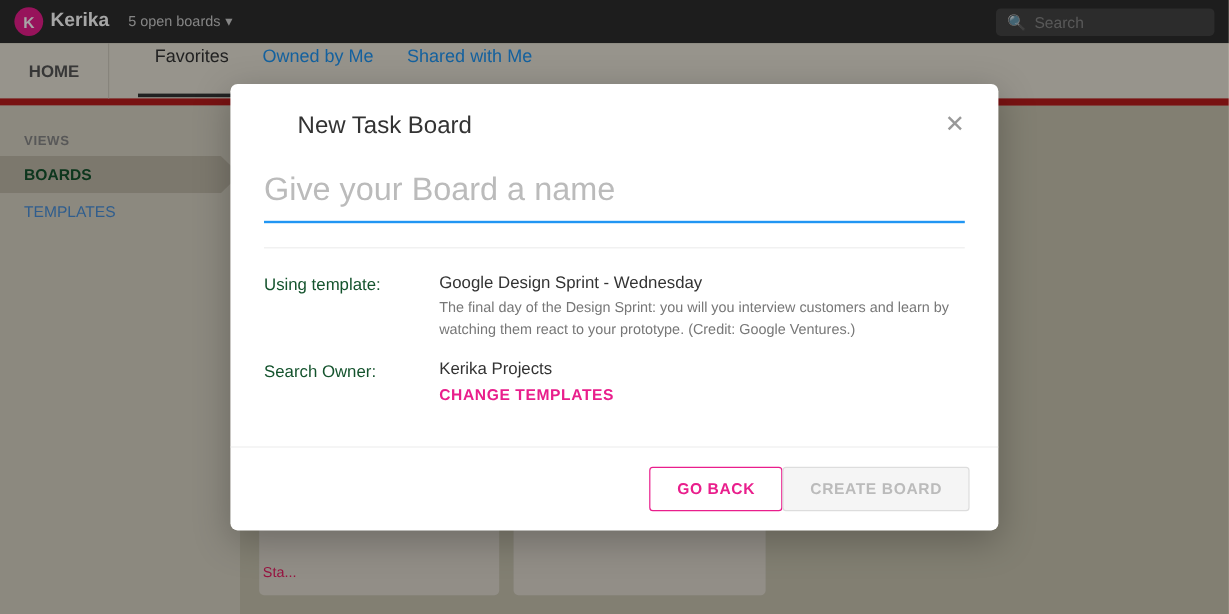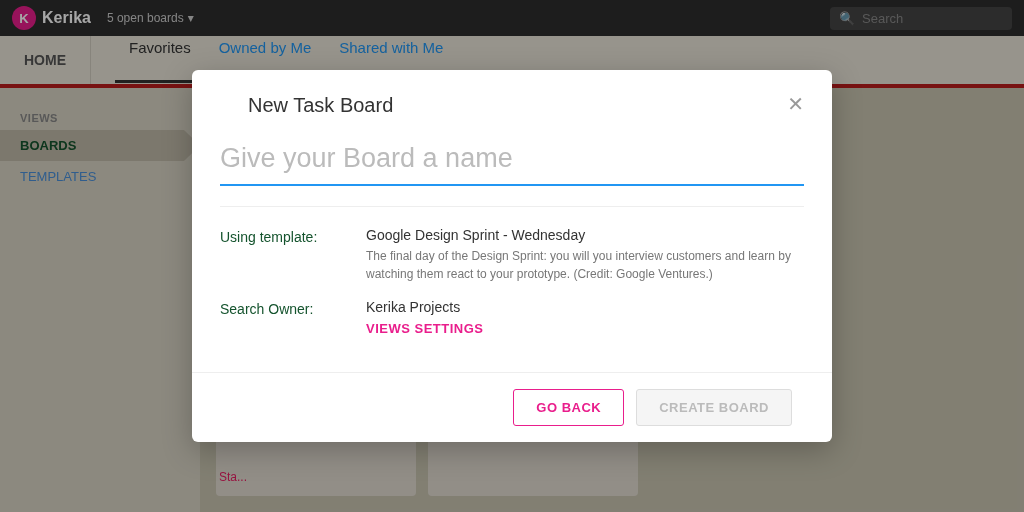--- a/index.html
+++ b/index.html
@@ -63,21 +63,21 @@
     }
     .search-input::placeholder { color: #888; }
 
     
     .sub-nav {
       background: #e8e4d8;
       height: 52px;
       display: flex;
       align-items: center;
       padding: 0 0 0 0;
-      border-bottom: 4px solid #b91c1c;
+      border-bottom: 6px solid #b91c1c;
     }
     .home-tab {
       padding: 0 24px;
       height: 100%;
       display: flex;
       align-items: center;
       font-size: 14px;
       font-weight: 600;
       color: #555;
       border-right: 1px solid #d0cbbf;
@@ -263,25 +263,24 @@
     .change-settings-link {
       color: #e91e8c;
       font-size: 13px;
       font-weight: 700;
       cursor: pointer;
       letter-spacing: 0.5px;
       margin-top: 6px;
       display: block;
     }
     .modal-footer {
-      padding: 16px 40px;
+      padding: 16px 24px;
       border-top: 1px solid #eee;
       display: flex;
       justify-content: flex-end;
-      gap: 12px;
     }
     .btn-go-back {
       border: 1px solid #e91e8c;
       color: #e91e8c;
       background: white;
       padding: 10px 22px;
       font-size: 13px;
       font-weight: 600;
       letter-spacing: 0.5px;
       border-radius: 3px;
@@ -379,21 +378,21 @@
         <div class="field-label">Using template:</div>
         <div>
           <div class="field-value">Google Design Sprint - Wednesday</div>
           <div class="field-desc">The final day of the Design Sprint: you will you interview customers and learn by watching them react to your prototype. (Credit: Google Ventures.)</div>
         </div>
       </div>
       <div class="modal-field">
         <div class="field-label">Search Owner:</div>
         <div>
           <div class="field-value">Kerika Projects</div>
-          <span class="change-settings-link">VIEWS SETTINGS</span>
+          <span class="change-settings-link">CHANGE TEMPLATES</span>
         </div>
       </div>
     </div>
     <div class="modal-footer">
       <button class="btn-go-back">GO BACK</button>
       <button class="btn-create">CREATE BOARD</button>
     </div>
   </div>
 </div>
 

